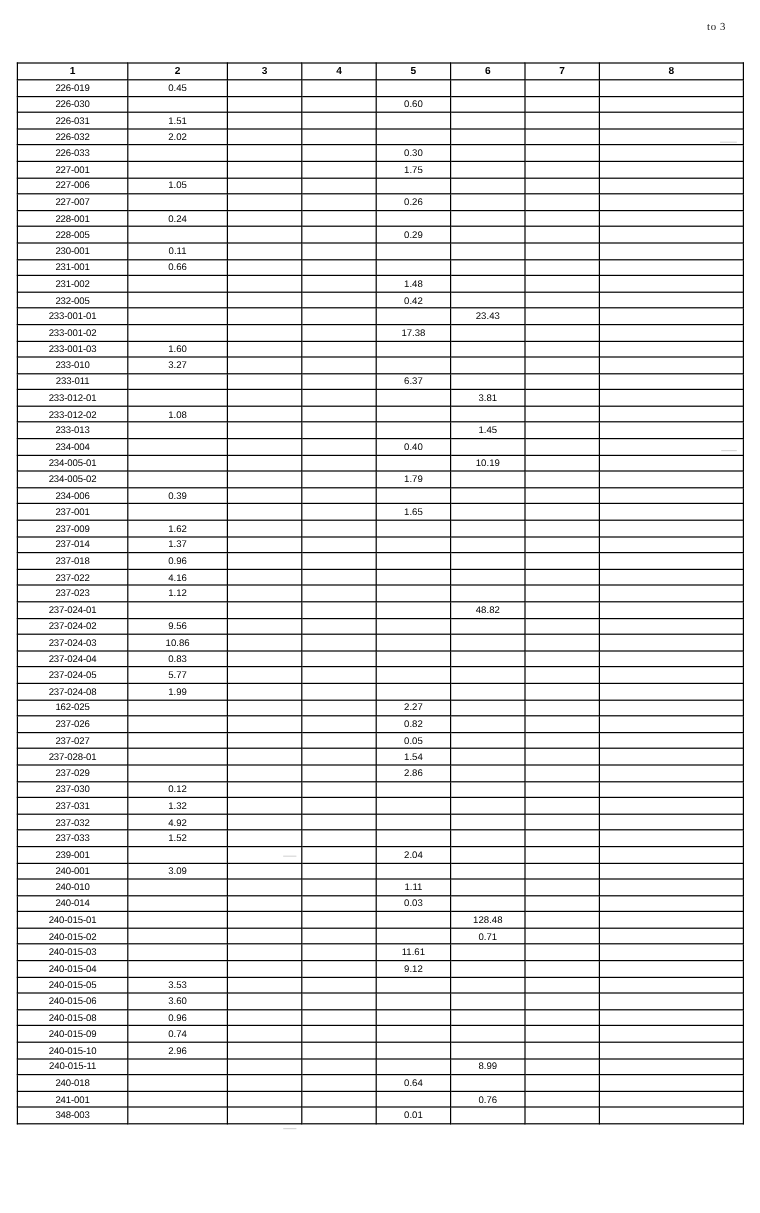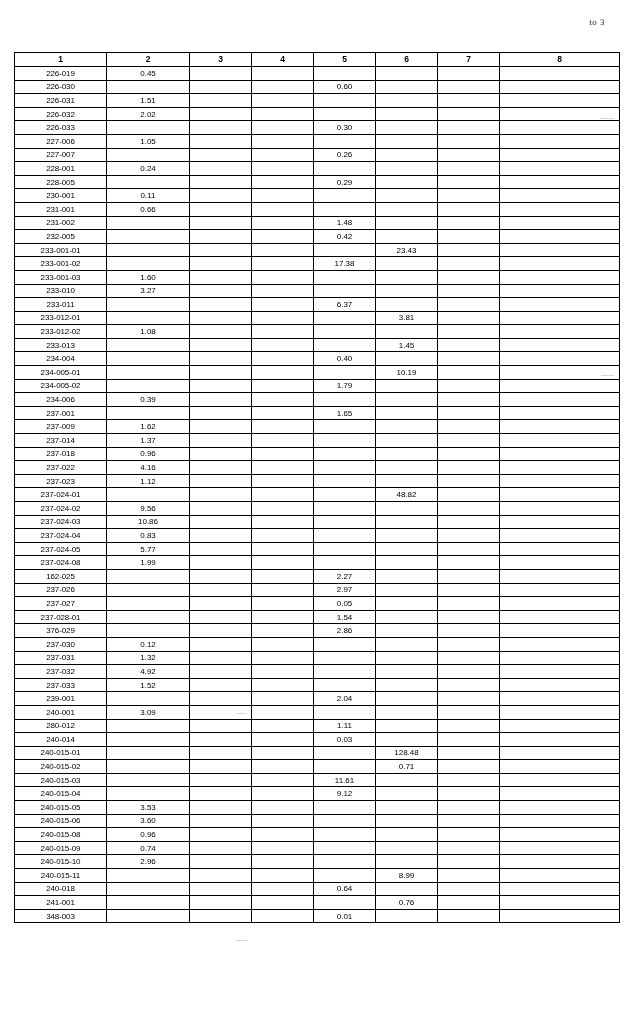--- a/index.html
+++ b/index.html
@@ -160,20 +160,30 @@
             <td class="code">226-033</td>
             <td class="num"></td>
             <td class="num"></td>
             <td class="num"></td>
             <td class="num">0.30</td>
             <td class="num"></td>
             <td class="num"></td>
             <td class="num"></td>
           </tr>
           <tr>
+            <td class="code">227-001</td>
+            <td class="num"></td>
+            <td class="num"></td>
+            <td class="num"></td>
+            <td class="num">1.75</td>
+            <td class="num"></td>
+            <td class="num"></td>
+            <td class="num"></td>
+          </tr>
+          <tr>
             <td class="code">227-006</td>
             <td class="num">1.05</td>
             <td class="num"></td>
             <td class="num"></td>
             <td class="num"></td>
             <td class="num"></td>
             <td class="num"></td>
             <td class="num"></td>
           </tr>
           <tr>
@@ -494,21 +504,21 @@
             <td class="num">2.27</td>
             <td class="num"></td>
             <td class="num"></td>
             <td class="num"></td>
           </tr>
           <tr>
             <td class="code">237-026</td>
             <td class="num"></td>
             <td class="num"></td>
             <td class="num"></td>
-            <td class="num">2.97</td>
+            <td class="num">0.82</td>
             <td class="num"></td>
             <td class="num"></td>
             <td class="num"></td>
           </tr>
           <tr>
             <td class="code">237-027</td>
             <td class="num"></td>
             <td class="num"></td>
             <td class="num"></td>
             <td class="num">0.05</td>
@@ -520,21 +530,21 @@
             <td class="code">237-028-01</td>
             <td class="num"></td>
             <td class="num"></td>
             <td class="num"></td>
             <td class="num">1.54</td>
             <td class="num"></td>
             <td class="num"></td>
             <td class="num"></td>
           </tr>
           <tr>
-            <td class="code">376-029</td>
+            <td class="code">237-029</td>
             <td class="num"></td>
             <td class="num"></td>
             <td class="num"></td>
             <td class="num">2.86</td>
             <td class="num"></td>
             <td class="num"></td>
             <td class="num"></td>
           </tr>
           <tr>
             <td class="code">237-030</td>
@@ -590,21 +600,21 @@
             <td class="code">240-001</td>
             <td class="num">3.09</td>
             <td class="num"></td>
             <td class="num"></td>
             <td class="num"></td>
             <td class="num"></td>
             <td class="num"></td>
             <td class="num"></td>
           </tr>
           <tr>
-            <td class="code">280-012</td>
+            <td class="code">240-010</td>
             <td class="num"></td>
             <td class="num"></td>
             <td class="num"></td>
             <td class="num">1.11</td>
             <td class="num"></td>
             <td class="num"></td>
             <td class="num"></td>
           </tr>
           <tr>
             <td class="code">240-014</td>

